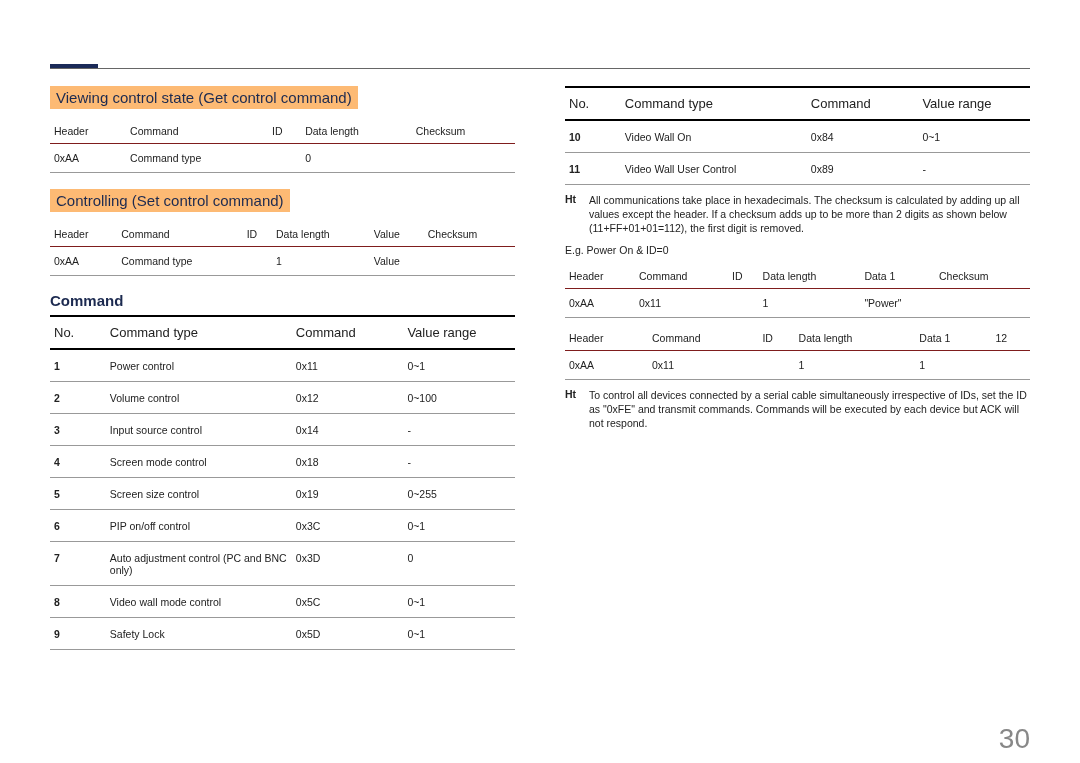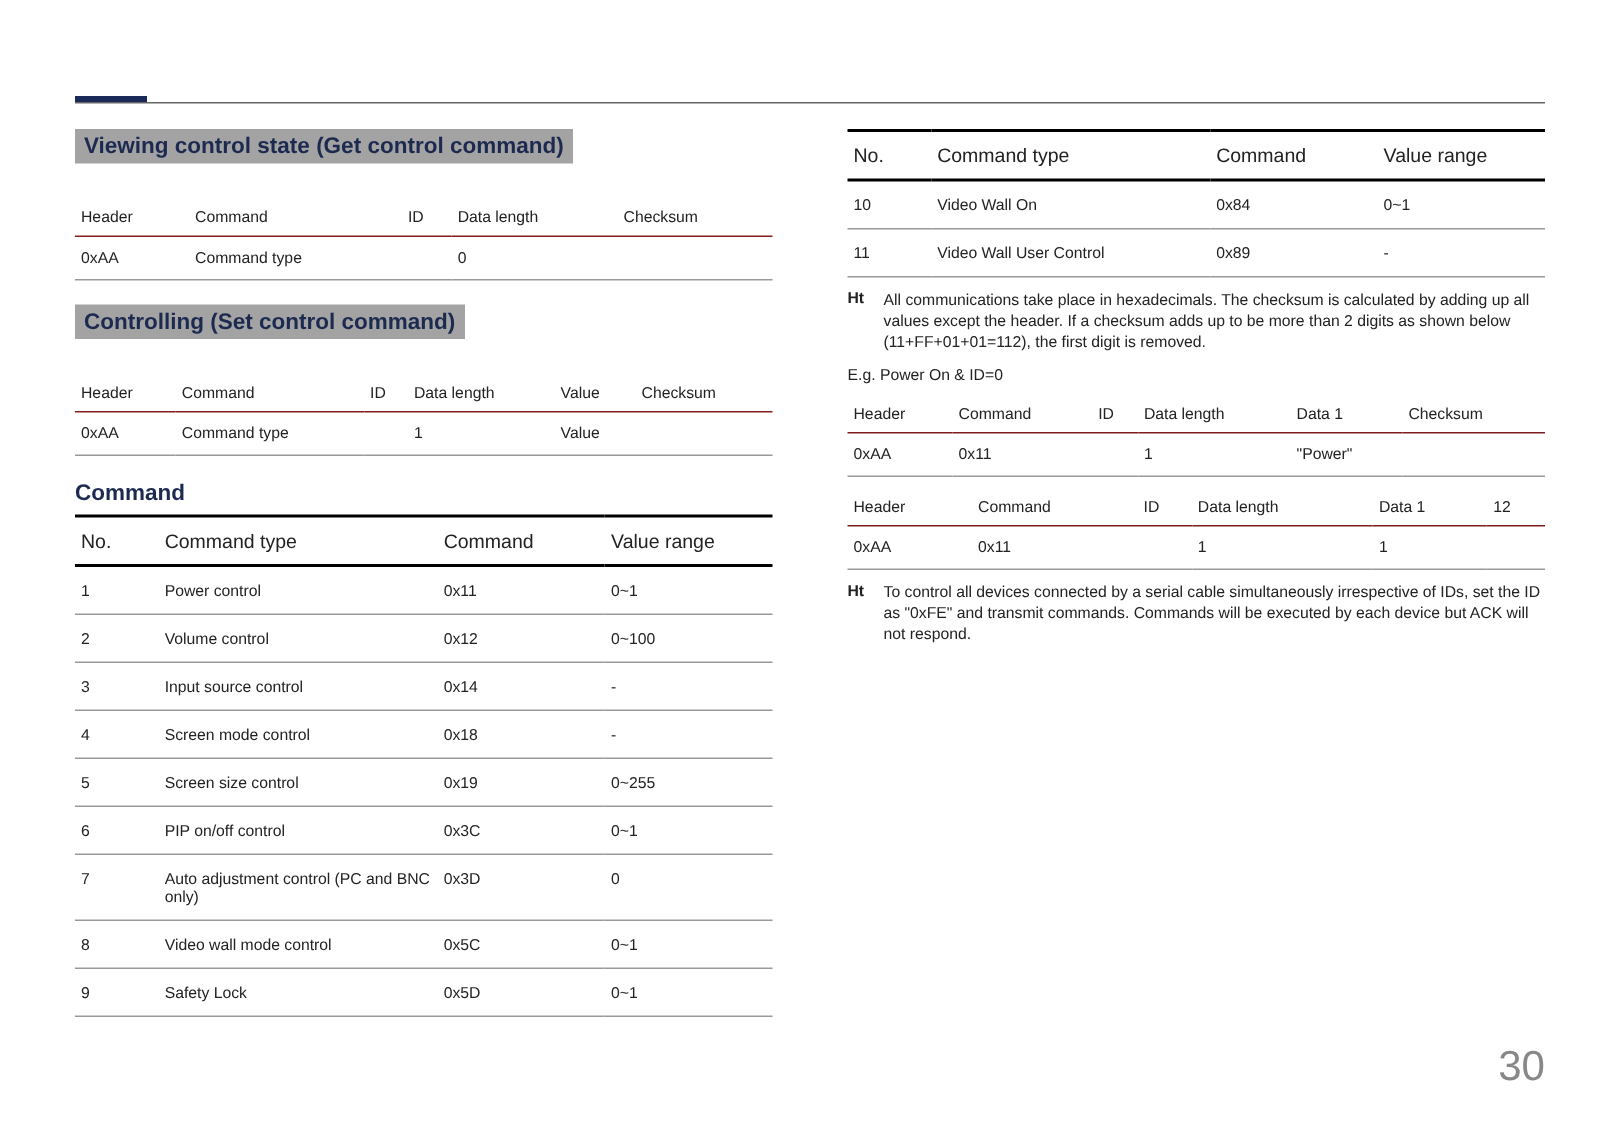--- a/index.html
+++ b/index.html
@@ -36,26 +36,26 @@
   }
   .col { flex: 1; min-width: 0; }
   h1 {
     font-size: 22px;
     font-weight: bold;
     margin-bottom: 18px;
     color: #111;
   }
   h2.highlight {
     display: inline-block;
-    background: #a3a3a3;
+    background: #fdba74;
     color: #1c2a50;
     font-size: 15px;
-    font-weight: bold;
+    font-weight: normal;
     padding: 3px 6px;
-    margin-bottom: 22px;
+    margin-bottom: 8px;
   }
   h3.subhead {
     color: #1c2a50;
     font-size: 15px;
     font-weight: bold;
     margin-top: 16px;
     margin-bottom: 6px;
   }
   table {
     width: 100%;
@@ -83,41 +83,41 @@
     padding: 8px 4px 8px 4px;
     border-top: 2px solid #000;
     border-bottom: 2px solid #000;
   }
   table.main-cmd td {
     padding: 10px 4px 9px 4px;
     border-bottom: 1px solid #999;
     font-size: 10.5px;
     vertical-align: top;
   }
-  table.main-cmd td.no { font-weight: normal; }
+  table.main-cmd td.no { font-weight: bold; }
   .section-gap { height: 16px; }
   .note-row {
     display: flex;
     font-size: 10.5px;
     margin-top: 8px;
     margin-bottom: 8px;
   }
   .note-row .note-label {
     font-weight: bold;
     flex: 0 0 24px;
   }
   .note-row .note-text {
     flex: 1;
     line-height: 1.35;
   }
   .eg-line { font-size: 10.5px; margin: 6px 0 6px 0; }
   .page-num {
     position: absolute;
     right: 50px;
-    bottom: 36px;
+    bottom: 8px;
     font-size: 28px;
     color: #888;
     font-weight: 300;
   }
   .spacer-6 { height: 6px; }
 </style>
 </head>
 <body>
 
 <div class="top-rule"></div>

